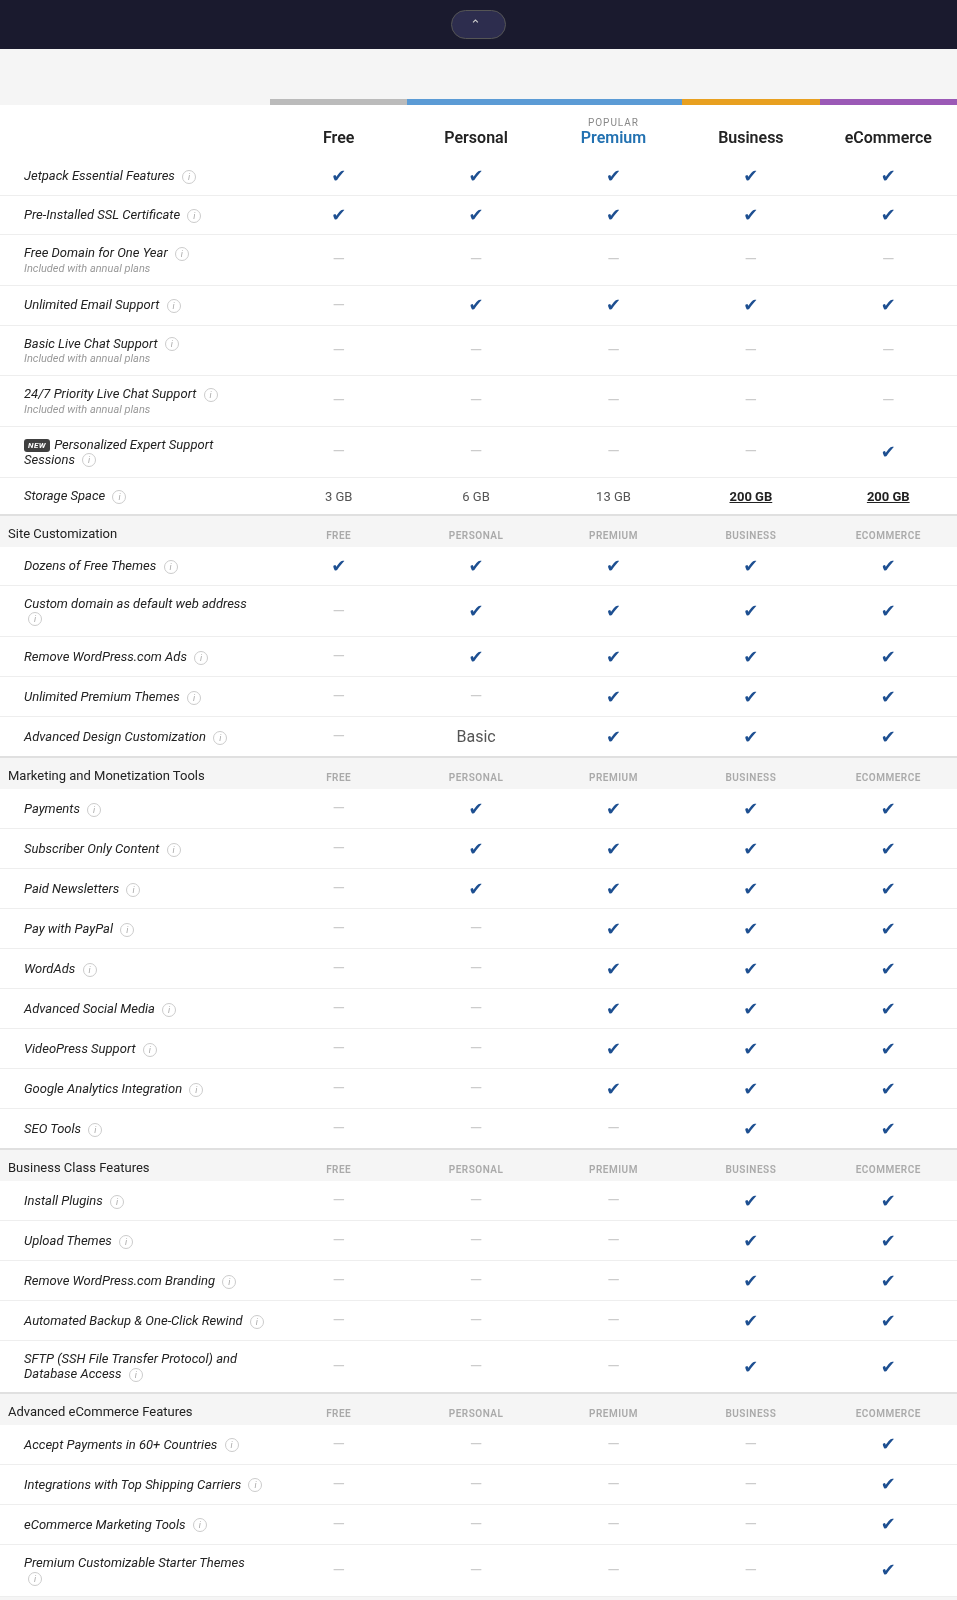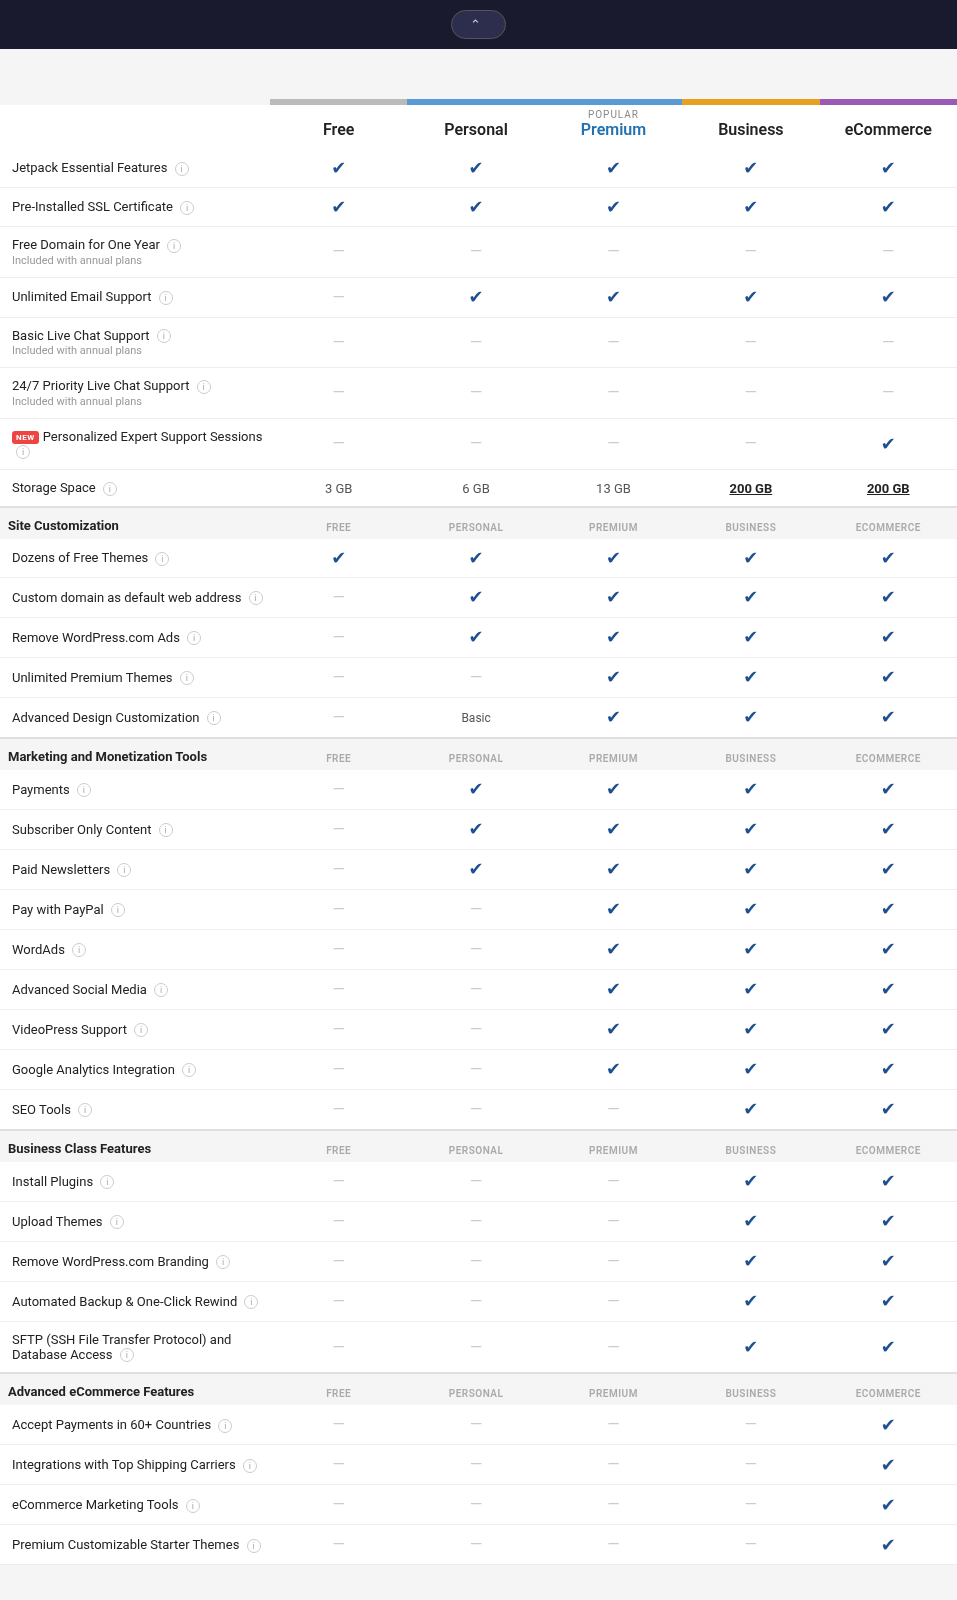--- a/index.html
+++ b/index.html
@@ -47,21 +47,21 @@
     col.feature-col { width: 270px; }
     col.plan-col { width: calc((100% - 270px) / 5); }
 
     .color-bar-row td {
       height: 6px;
       padding: 0;
     }
     .color-bar-row .feature-cell { background: #f5f5f5; }
 
     .header-row td {
-      padding: 4px 6px 10px;
+      padding: 12px 6px 10px;
       text-align: center;
       vertical-align: bottom;
       background: #fff;
       font-size: 13px;
       color: #555;
     }
     .header-row .feature-cell {
       background: #fff;
     }
     .header-row .popular-label {
@@ -76,21 +76,21 @@
       font-weight: 600;
       color: #222;
     }
     .header-row .plan-name.premium {
       color: #2271b1;
     }
 
     tr.section-header td {
       background: #f5f5f5;
       padding: 10px 8px 6px;
-      font-weight: 700;
+      font-weight: 400;
       font-size: 13px;
       color: #222;
       border-top: 2px solid #e0e0e0;
     }
     tr.section-header td.sub-col {
       font-size: 10px;
       font-weight: 600;
       color: #aaa;
       text-transform: uppercase;
       letter-spacing: 0.5px;
@@ -100,22 +100,23 @@
 
     tr.data-row td {
       background: #fff;
       border-bottom: 1px solid #eee;
       padding: 10px 6px;
       vertical-align: middle;
       text-align: center;
     }
     tr.data-row td.feature-cell {
       text-align: left;
-      padding-left: 12px;
+      padding-left: 24px;
       color: #333;
+      font-style: italic;
     }
     .feature-name {
       font-size: 13px;
       color: #222;
       display: inline;
     }
     .feature-sub {
       font-size: 11px;
       color: #999;
       display: block;
@@ -147,26 +148,26 @@
     .storage-val {
       font-size: 13px;
       color: #555;
     }
     .storage-val.bold {
       font-weight: 700;
       color: #222;
       text-decoration: underline;
     }
     .basic-text {
-      font-size: 12px;
+      font-size: 16px;
       color: #555;
       text-align: center;
     }
     .new-badge {
-      background: #ef4444;
+      background: #404040;
       color: #fff;
       font-size: 8px;
       font-weight: 700;
       padding: 2px 4px;
       border-radius: 3px;
       margin-right: 4px;
       vertical-align: middle;
       letter-spacing: 0.5px;
     }
   </style>

